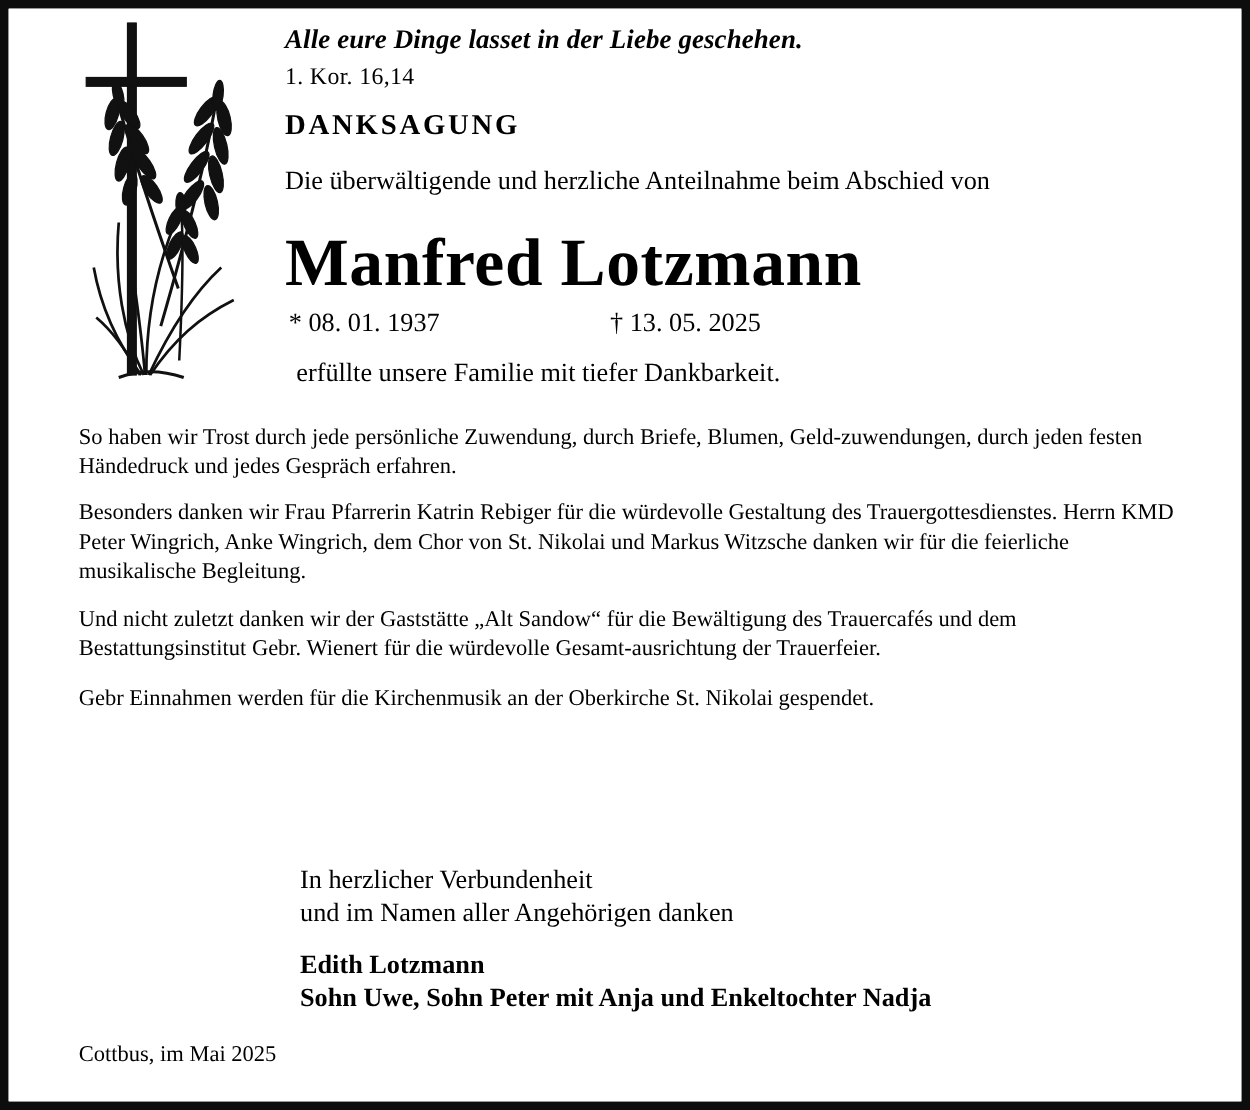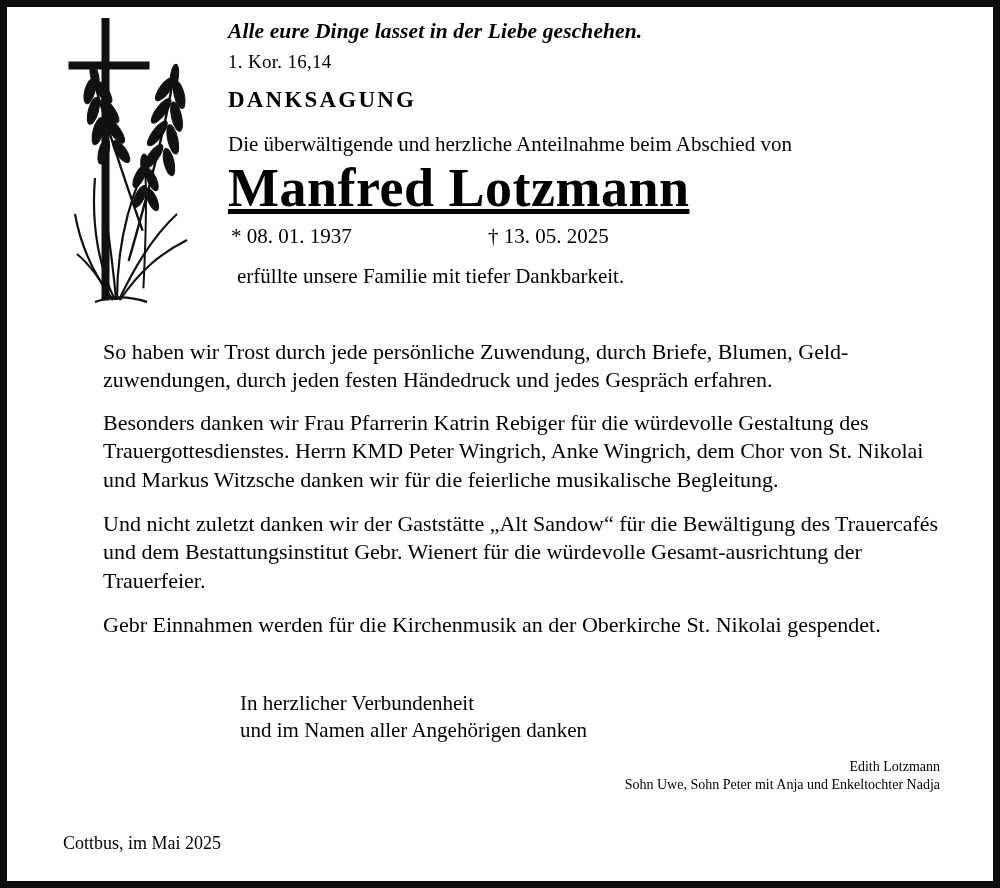--- a/index.html
+++ b/index.html
@@ -75,23 +75,22 @@
   .intro {
     font-size: 21px;
     line-height: 1.27;
     margin-top: 18px;
   }
   .name {
     font-weight: bold;
     font-size: 54px;
     letter-spacing: 0.5px;
     line-height: 1.05;
-    margin-top: 2px;
+    margin-top: 24px;
     white-space: nowrap;
-    text-decoration: underline;
   }
   .dates {
     position: relative;
     font-size: 21px;
     margin-top: 8px;
     height: 26px;
   }
   .dates .born {
     position: absolute;
     left: 3px;
@@ -109,46 +108,44 @@
   }
 
   
   .body-block {
     position: absolute;
     left: 63px;
     top: 338px;
     width: 880px;
   }
   .para {
-    font-size: 22px;
+    font-size: 18px;
     line-height: 1.29;
     margin-bottom: 14px;
-    margin-left: 40px;
   }
   .para.tight {
     margin-bottom: 16px;
   }
 
   
   .closing {
     position: absolute;
     left: 240px;
     top: 690px;
     width: 700px;
   }
   .closing-line {
     font-size: 21px;
     line-height: 1.28;
   }
   .closing-names {
-    font-size: 14px;
-    font-weight: normal;
+    font-size: 21px;
+    font-weight: bold;
     line-height: 1.3;
     margin-top: 14px;
-    text-align: right;
   }
   .place-date {
     position: absolute;
     left: 63px;
     top: 833px;
     font-size: 18px;
   }
 </style>
 </head>
 <body>

